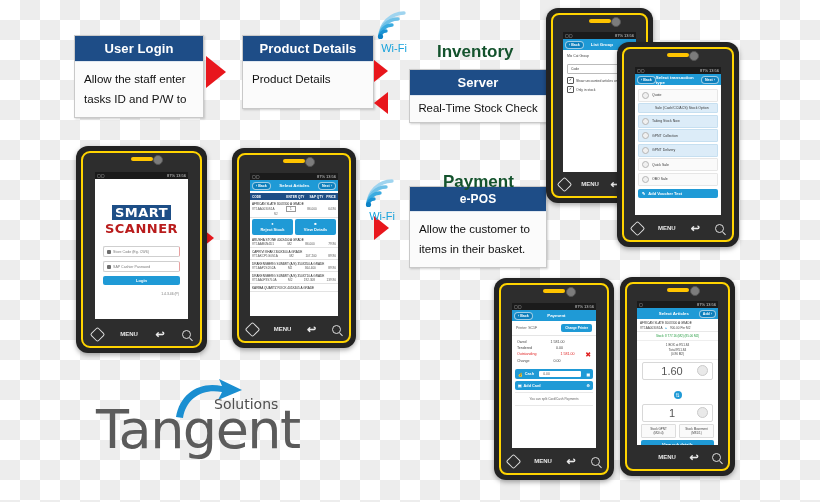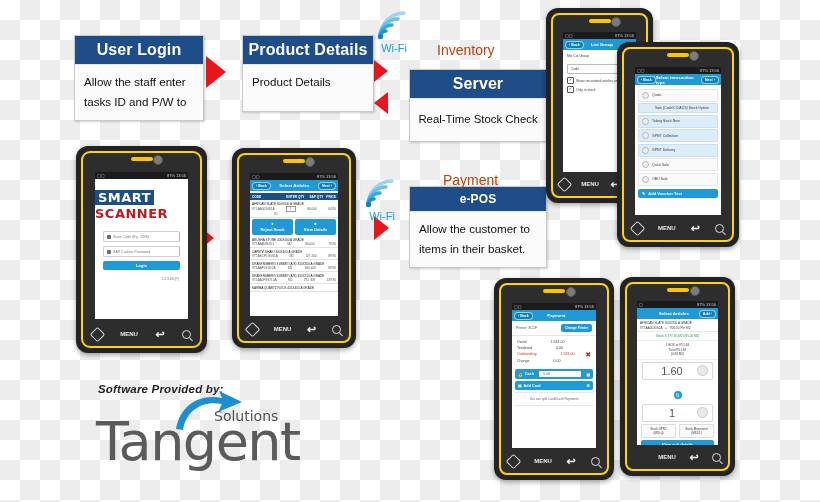--- a/index.html
+++ b/index.html
@@ -12,30 +12,30 @@
       linear-gradient(45deg,#ededed 25%,transparent 25%,transparent 75%,#ededed 75%,#ededed);
     background-size:40px 40px;
     background-position:0 0,20px 20px;
   }
   .stage{position:absolute;inset:0;}
 
   
   .box{position:absolute;background:#fbfbfb;border:1px solid #c9c9c9;
        box-shadow:1px 1px 2px rgba(0,0,0,.18);}
   .box .hdr{background:#1e4d87;color:#fff;font-weight:bold;text-align:center;
-       font-size:16px;padding:5px 2px;letter-spacing:.1px;
+       font-size:13px;padding:5px 2px;letter-spacing:.1px;
        border-bottom:1px solid #dfe7f0;}
   .box .bdy{padding:7px 9px 8px 9px;color:#111;font-size:11.6px;line-height:1.72;}
   .box .bdy div{white-space:nowrap;}
 
   #box-login{left:74px;top:35px;width:128px;}
   #box-product{left:242px;top:35px;width:130px;}
   #box-server{left:409px;top:69px;width:136px;}
   #box-epos{left:409px;top:186px;width:136px;}
-  #box-server .bdy{text-align:center;font-size:11.4px;padding:14px 4px;line-height:1.2;}
+  #box-server .bdy{text-align:center;font-size:11.4px;padding:6px 4px;line-height:1.2;}
   #box-epos .hdr{font-size:12px;}
 
   
   .arrow{position:absolute;width:0;height:0;}
   .arrow.right{border-top:16px solid transparent;border-bottom:16px solid transparent;
                border-left:20px solid #e8161c;}
   .arrow.left{border-top:11px solid transparent;border-bottom:11px solid transparent;
                border-right:14px solid #e8161c;}
   #arr1{left:206px;top:56px;}
   #arr2{left:374px;top:60px;border-top-width:11px;border-bottom-width:11px;border-left-width:14px;}
@@ -43,21 +43,21 @@
   #arr4{left:374px;top:216px;border-top-width:12px;border-bottom-width:12px;border-left-width:15px;}
   #arr5{left:194px;top:222px;}
 
   
   .wifi{position:absolute;text-align:center;}
   .wifi .lbl{color:#19a3dc;font-size:11px;font-weight:normal;margin-top:-2px;}
   #wifi1{left:377px;top:10px;}
   #wifi2{left:365px;top:178px;}
 
   
-  .seclabel{position:absolute;color:#c2410c;font-weight:normal;font-size:14px;}
+  .seclabel{position:absolute;color:#14532d;font-weight:bold;font-size:17px;}
   #lbl-inventory{left:437px;top:42px;}
   #lbl-payment{left:443px;top:172px;}
 
   
   #brand{position:absolute;left:96px;top:383px;width:190px;}
   #brand .provided{font-style:italic;font-weight:bold;font-size:11.5px;color:#222;
         letter-spacing:.2px;margin-left:2px;}
   #brand .logo{position:relative;margin-top:14px;height:58px;}
   #brand .tangent{font-size:54px;color:#5b5b5b;letter-spacing:-1.5px;
         font-family:"DejaVu Sans", sans-serif;font-weight:normal;line-height:1;
@@ -225,21 +225,20 @@
       </g>
       <circle cx="3.5" cy="26.5" r="2.6" fill="#0d82c6"></circle>
     </svg>
     <div class="lbl">Wi-Fi</div>
   </div>
 
   <div class="seclabel" id="lbl-inventory">Inventory</div>
   <div class="seclabel" id="lbl-payment">Payment</div>
 
   <div id="brand">
-    <div class="provided">Software Provided by:</div>
     <div class="logo">
       <svg class="swoosh" width="72" height="42" viewBox="0 0 72 42">
         <path d="M2 40 C6 16 26 4 48 9 L45 2 L68 13 L44 23 L48 15 C29 11 12 21 9 41 Z" fill="#1b8fd1"></path>
       </svg>
       <div class="tangent">Tangent</div>
       <div class="solutions">Solutions</div>
     </div>
   </div>
 
   <div class="phone" id="p1">
@@ -247,21 +246,21 @@
       <div class="speaker"></div>
       <div class="cam" style="left:60%;"></div>
       <div class="screen">
         <div class="sbar">
           <span>▢▢</span>
           <span class="r">
             <span>87%</span>
             <span>13:56</span>
           </span>
         </div>
-        <div style="padding-top:9px;">
+        <div style="text-align:center;padding-top:24px;">
           <div class="smart">SMART</div>
           <div class="scanner">SCANNER</div>
         </div>
         <div style="height:10px"></div>
         <div class="field">
           <span class="ic"></span>
           <span>Store Code (Eg. CW6)</span>
         </div>
         <div class="field">
           <span class="ic"></span>

